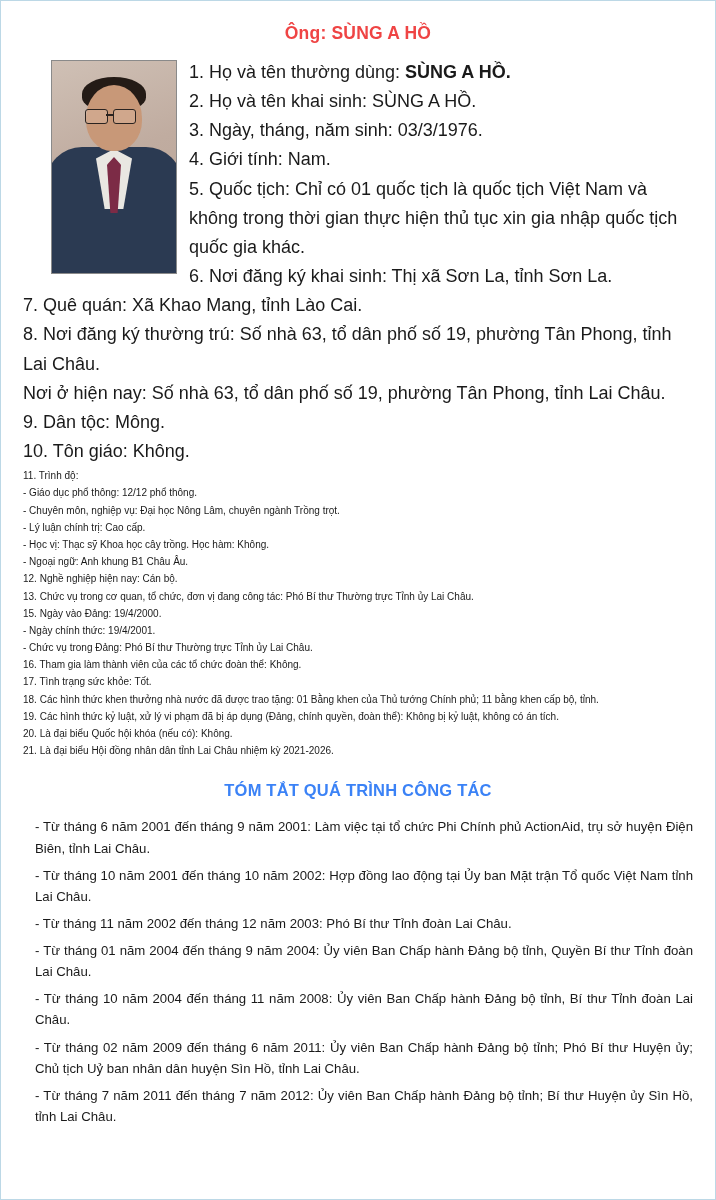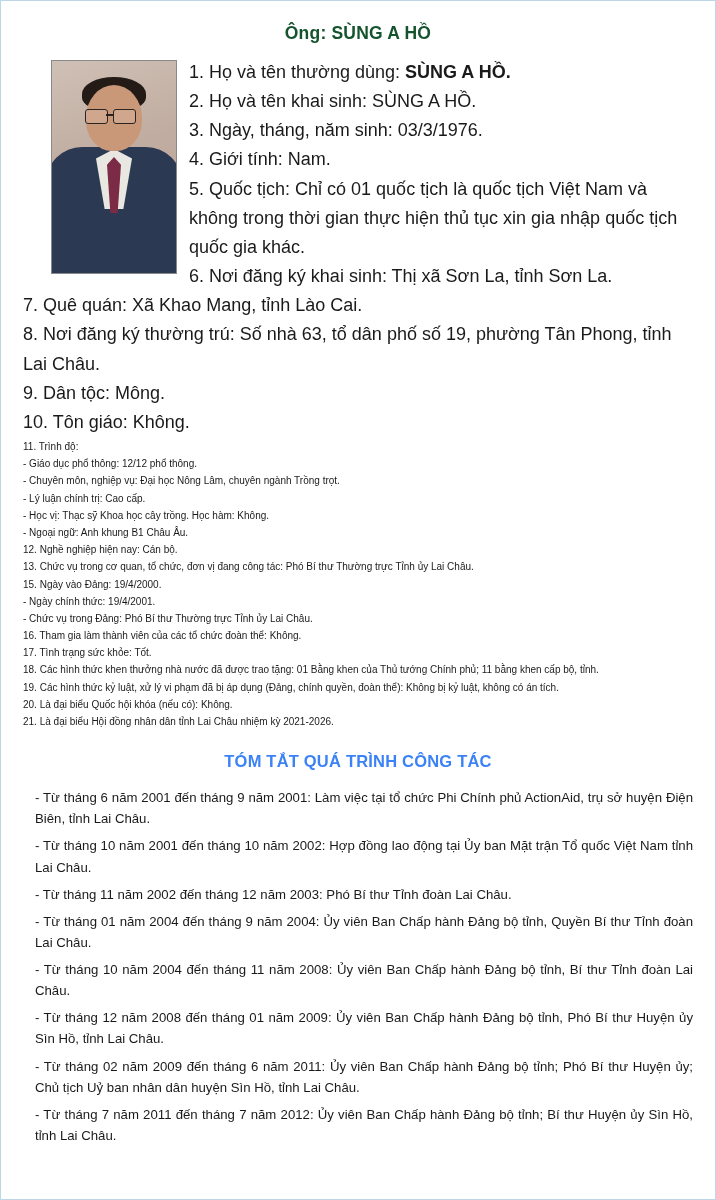--- a/index.html
+++ b/index.html
@@ -20,21 +20,21 @@
     background: #ffffff;
     border: 1px solid #bcd8e6;
     padding: 0;
     position: relative;
   }
   .inner {
     padding: 16px 22px 18px 22px;
   }
   .title {
     text-align: center;
-    color: #14532d;
+    color: #ef4444;
     font-size: 17.5px;
     font-weight: bold;
     margin: 6px 0 14px 0;
     letter-spacing: .2px;
   }
   .top-block {
     position: relative;
     min-height: 250px;
   }
   .photo {
@@ -179,20 +179,21 @@
 
       <ol class="numbered" id="profile-list">
           <li>1. Họ và tên thường dùng: <b>SÙNG A HỒ.</b></li>
           <li>2. Họ và tên khai sinh: SÙNG A HỒ.</li>
           <li>3. Ngày, tháng, năm sinh: 03/3/1976.</li>
           <li>4. Giới tính: Nam.</li>
           <li>5. Quốc tịch: Chỉ có 01 quốc tịch là quốc tịch Việt Nam và không trong thời gian thực hiện thủ tục xin gia nhập quốc tịch quốc gia khác.</li>
           <li>6. Nơi đăng ký khai sinh: Thị xã Sơn La, tỉnh Sơn La.</li>
           <li>7. Quê quán: Xã Khao Mang, tỉnh Lào Cai.</li>
           <li>8. Nơi đăng ký thường trú: Số nhà 63, tổ dân phố số 19, phường Tân Phong, tỉnh Lai Châu.</li>
+          <li>Nơi ở hiện nay: Số nhà 63, tổ dân phố số 19, phường Tân Phong, tỉnh Lai Châu.</li>
           <li>9. Dân tộc: Mông.</li>
           <li>10. Tôn giáo: Không.</li>
         </ol>
     </div>
 
     <div class="list-block" id="detail-list">
         <div class="row">11. Trình độ:</div>
         <div class="row">- Giáo dục phổ thông: 12/12 phổ thông.</div>
         <div class="row">- Chuyên môn, nghiệp vụ: Đại học Nông Lâm, chuyên ngành Trồng trọt.</div>
         <div class="row">- Lý luận chính trị: Cao cấp.</div>
@@ -212,19 +213,18 @@
       </div>
 
     <div class="section-title">TÓM TẮT QUÁ TRÌNH CÔNG TÁC</div>
 
     <div class="work-block" id="work-list">
         <div class="row">- Từ tháng 6 năm 2001 đến tháng 9 năm 2001: Làm việc tại tổ chức Phi Chính phủ ActionAid, trụ sở huyện Điện Biên, tỉnh Lai Châu.</div>
         <div class="row">- Từ tháng 10 năm 2001 đến tháng 10 năm 2002: Hợp đồng lao động tại Ủy ban Mặt trận Tổ quốc Việt Nam tỉnh Lai Châu.</div>
         <div class="row">- Từ tháng 11 năm 2002 đến tháng 12 năm 2003: Phó Bí thư Tỉnh đoàn Lai Châu.</div>
         <div class="row">- Từ tháng 01 năm 2004 đến tháng 9 năm 2004: Ủy viên Ban Chấp hành Đảng bộ tỉnh, Quyền Bí thư Tỉnh đoàn Lai Châu.</div>
         <div class="row">- Từ tháng 10 năm 2004 đến tháng 11 năm 2008: Ủy viên Ban Chấp hành Đảng bộ tỉnh, Bí thư Tỉnh đoàn Lai Châu.</div>
-        <div class="row">- Từ tháng 12 năm 2008 đến tháng 01 năm 2009: Ủy viên Ban Chấp hành Đảng bộ tỉnh, Phó Bí thư Huyện ủy Sìn Hồ, tỉnh Lai Châu.</div>
         <div class="row">- Từ tháng 02 năm 2009 đến tháng 6 năm 2011: Ủy viên Ban Chấp hành Đảng bộ tỉnh; Phó Bí thư Huyện ủy; Chủ tịch Uỷ ban nhân dân huyện Sìn Hồ, tỉnh Lai Châu.</div>
         <div class="row">- Từ tháng 7 năm 2011 đến tháng 7 năm 2012: Ủy viên Ban Chấp hành Đảng bộ tỉnh; Bí thư Huyện ủy Sìn Hồ, tỉnh Lai Châu.</div>
       </div>
 
   </div>
 </div>
 
 </body></html>

